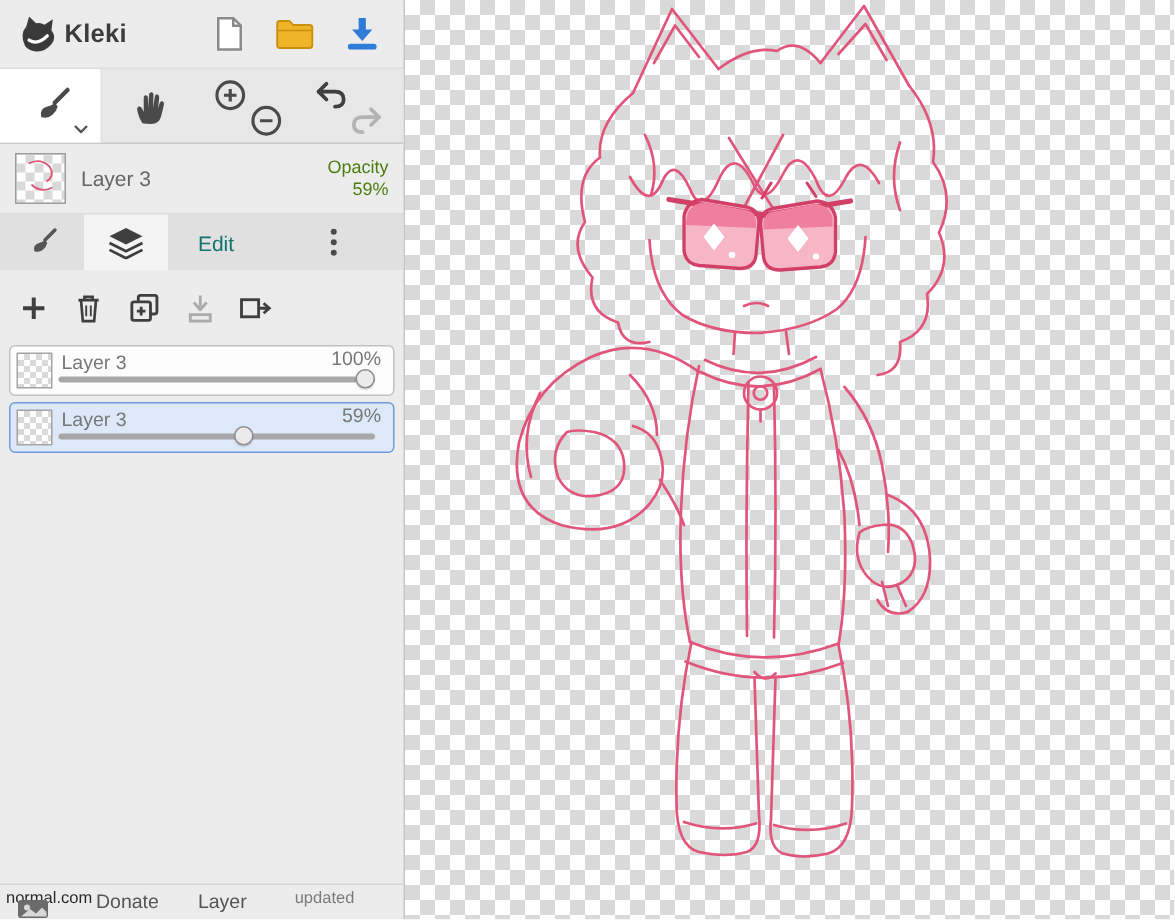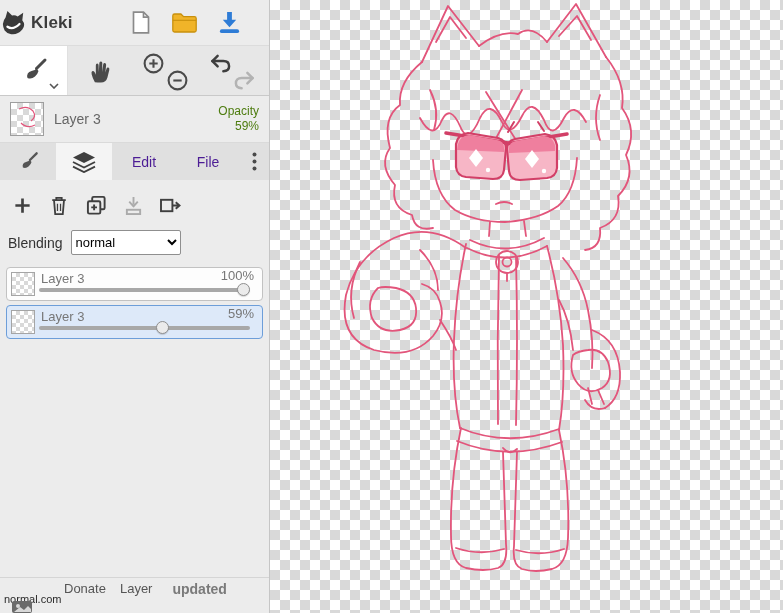--- a/index.html
+++ b/index.html
@@ -6,21 +6,21 @@
   html,body { width:783px; height:613px; overflow:hidden; }
   body { font-family:"Liberation Sans", sans-serif; background:#fff; }
 
   .app { width:783px; height:613px; display:flex; position:relative; }
 
   
   .panel { width:270px; height:613px; background:var(--panel_bg,#ececec);
            border-right:1px solid #c6c6c6; display:flex; flex-direction:column;
            position:relative; flex-shrink:0; }
 
-  .topbar { height:46px; display:flex; align-items:center; gap:20px;
+  .topbar { height:46px; display:flex; align-items:center; padding-left:12px; gap:20px;
             border-bottom:1px solid #dcdcdc; }
   .logo { display:flex; align-items:center; gap:5px; margin-right:6px; }
   .logo-title { font-size:17px; font-weight:bold; color:#3c3c3c; letter-spacing:.2px; }
   .vsep { width:1px; height:32px; background:#cfcfcf; margin:0 6px; }
   .tb-btn { width:38px; height:38px; border:none; background:transparent; display:flex;
             align-items:center; justify-content:center; cursor:pointer; }
   .help-btn { width:30px; height:30px; border:2.5px solid #3f3f3f; border-radius:50%;
               background:transparent; color:#3f3f3f; font-weight:bold; font-size:16px;
               display:flex; align-items:center; justify-content:center; margin-left:2px; cursor:pointer; }
 
@@ -40,21 +40,21 @@
   .checker { background-image:conic-gradient(var(--checker_dark,#d9d9d9) 0deg 90deg,
               var(--checker_light,#fff) 90deg 180deg, var(--checker_dark,#d9d9d9) 180deg 270deg,
               var(--checker_light,#fff) 270deg 360deg); }
   .preview-thumb { width:34px; height:34px; border:1px solid #9e9e9e; background-size:12px 12px; position:relative; }
   .preview-name { margin-left:10px; font-size:14px; color:#666; }
   .opacity-block { margin-left:auto; text-align:right; line-height:1.25; }
   .opacity-block span { display:block; font-size:12px; color:#4d7c0f; }
 
   .tabrow { height:37px; display:flex; background:#e0e0e0; }
   .tab { border:none; background:transparent; cursor:pointer; display:flex; align-items:center;
-         justify-content:center; font-size:14px; color:#4c1d95; }
+         justify-content:center; font-size:14px; color:#0f766e; }
   .tab.icon-tab { width:56px; }
   .tab.text-tab { width:64px; }
   .tab.active { background:#f4f4f4; }
   .kebab { flex:1; border:none; background:transparent; cursor:pointer; display:flex;
            align-items:center; justify-content:center; }
 
   .layers-panel { flex:1; padding:8px 6px; }
   .layer-actions { display:flex; gap:9px; margin:4px 0 12px 2px; }
   .act-btn { width:28px; height:26px; border:none; background:transparent; cursor:pointer;
              display:flex; align-items:center; justify-content:center; }
@@ -70,24 +70,24 @@
                          border:1.5px solid var(--selected_layer_border,#6d9ed9); }
   .lc-thumb { position:absolute; left:4px; top:4px; width:24px; height:24px;
               border:1px solid #a5a5a5; background-size:8px 8px; }
   .lc-name { position:absolute; left:34px; top:3px; font-size:13px; color:#777; }
   .lc-pct  { position:absolute; right:8px; top:0; font-size:13px; color:#777; }
   .lc-track { position:absolute; left:32px; right:12px; bottom:8px; height:4px;
               background:#a8a8a8; border-radius:2px; }
   .lc-knob { position:absolute; top:-5px; width:13px; height:13px; border-radius:50%;
              background:#ebebeb; border:1px solid #8f8f8f; box-shadow:0 1px 1px rgba(0,0,0,.15); }
 
-  .footer { height:36px; display:flex; align-items:flex-start; gap:14px; padding:3px 0 0 64px;
+  .footer { height:24px; display:flex; align-items:flex-start; gap:26px; padding:3px 0 0 64px;
             border-top:1px solid #d5d5d5; }
   .footer a { font-size:13px; color:#555; text-decoration:none; cursor:pointer; }
-  .footer .updated { font-size:14px; color:#7a7a7a; margin-left:6px;font-weight:bold; }
+  .footer .updated { font-size:11px; color:#7a7a7a; margin-left:6px; }
 
   .watermark { position:absolute; left:4px; bottom:8px; font-size:11px; color:#2a2a2a; }
   .watermark-icon { position:absolute; left:12px; bottom:-4px; }
 
   
   .canvas { flex:1; position:relative; background-size:20px 20px; overflow:hidden; }
   .canvas svg.art { position:absolute; left:0; top:0; }
 </style>
 </head>
 <body>
@@ -197,21 +197,20 @@
         </svg>
       </button>
       <button class="tab icon-tab active">
         <svg width="24" height="22" viewBox="0 0 26 24">
           <path d="M13 1 L25 7 L13 13 L1 7 Z" fill="#3f3f3f"></path>
           <path d="M1 12 L13 18 L25 12" fill="none" stroke="#3f3f3f" stroke-width="2"></path>
           <path d="M1 17 L13 23 L25 17" fill="none" stroke="#3f3f3f" stroke-width="2"></path>
         </svg>
       </button>
       <button class="tab text-tab">Edit</button>
-      <button class="tab text-tab">File</button>
       <button class="kebab">
         <svg width="5" height="19" viewBox="0 0 5 19">
           <circle cx="2.5" cy="2.5" r="2" fill="#4a4a4a"></circle>
             <circle cx="2.5" cy="9.5" r="2" fill="#4a4a4a"></circle>
             <circle cx="2.5" cy="16.5" r="2" fill="#4a4a4a"></circle>
         </svg>
       </button>
     </div>
 
     <div class="layers-panel">
@@ -243,26 +242,20 @@
           </svg>
         </button>
         <button class="act-btn">
           <svg width="23" height="19" viewBox="0 0 24 20">
             <rect x="2" y="4" width="12" height="12" fill="none" stroke="#3f3f3f" stroke-width="2"></rect>
             <path d="M14 10 H20.5 M17.5 6.5 L21.5 10 L17.5 13.5" stroke="#3f3f3f" stroke-width="2" fill="none"></path>
           </svg>
         </button>
       </div>
 
-      <div class="blending-row">
-        <label>Blending</label>
-        <select class="blending-select">
-          <option>normal</option>
-        </select>
-      </div>
 
       <div class="layer-list">
         <div class="layer-card">
           <div class="lc-thumb checker"></div>
           <span class="lc-name">Layer 3</span>
           <span class="lc-pct">100%</span>
           <div class="lc-track">
             <div class="lc-knob" style="left: calc(100% - 13px);"></div>
           </div>
         </div>

